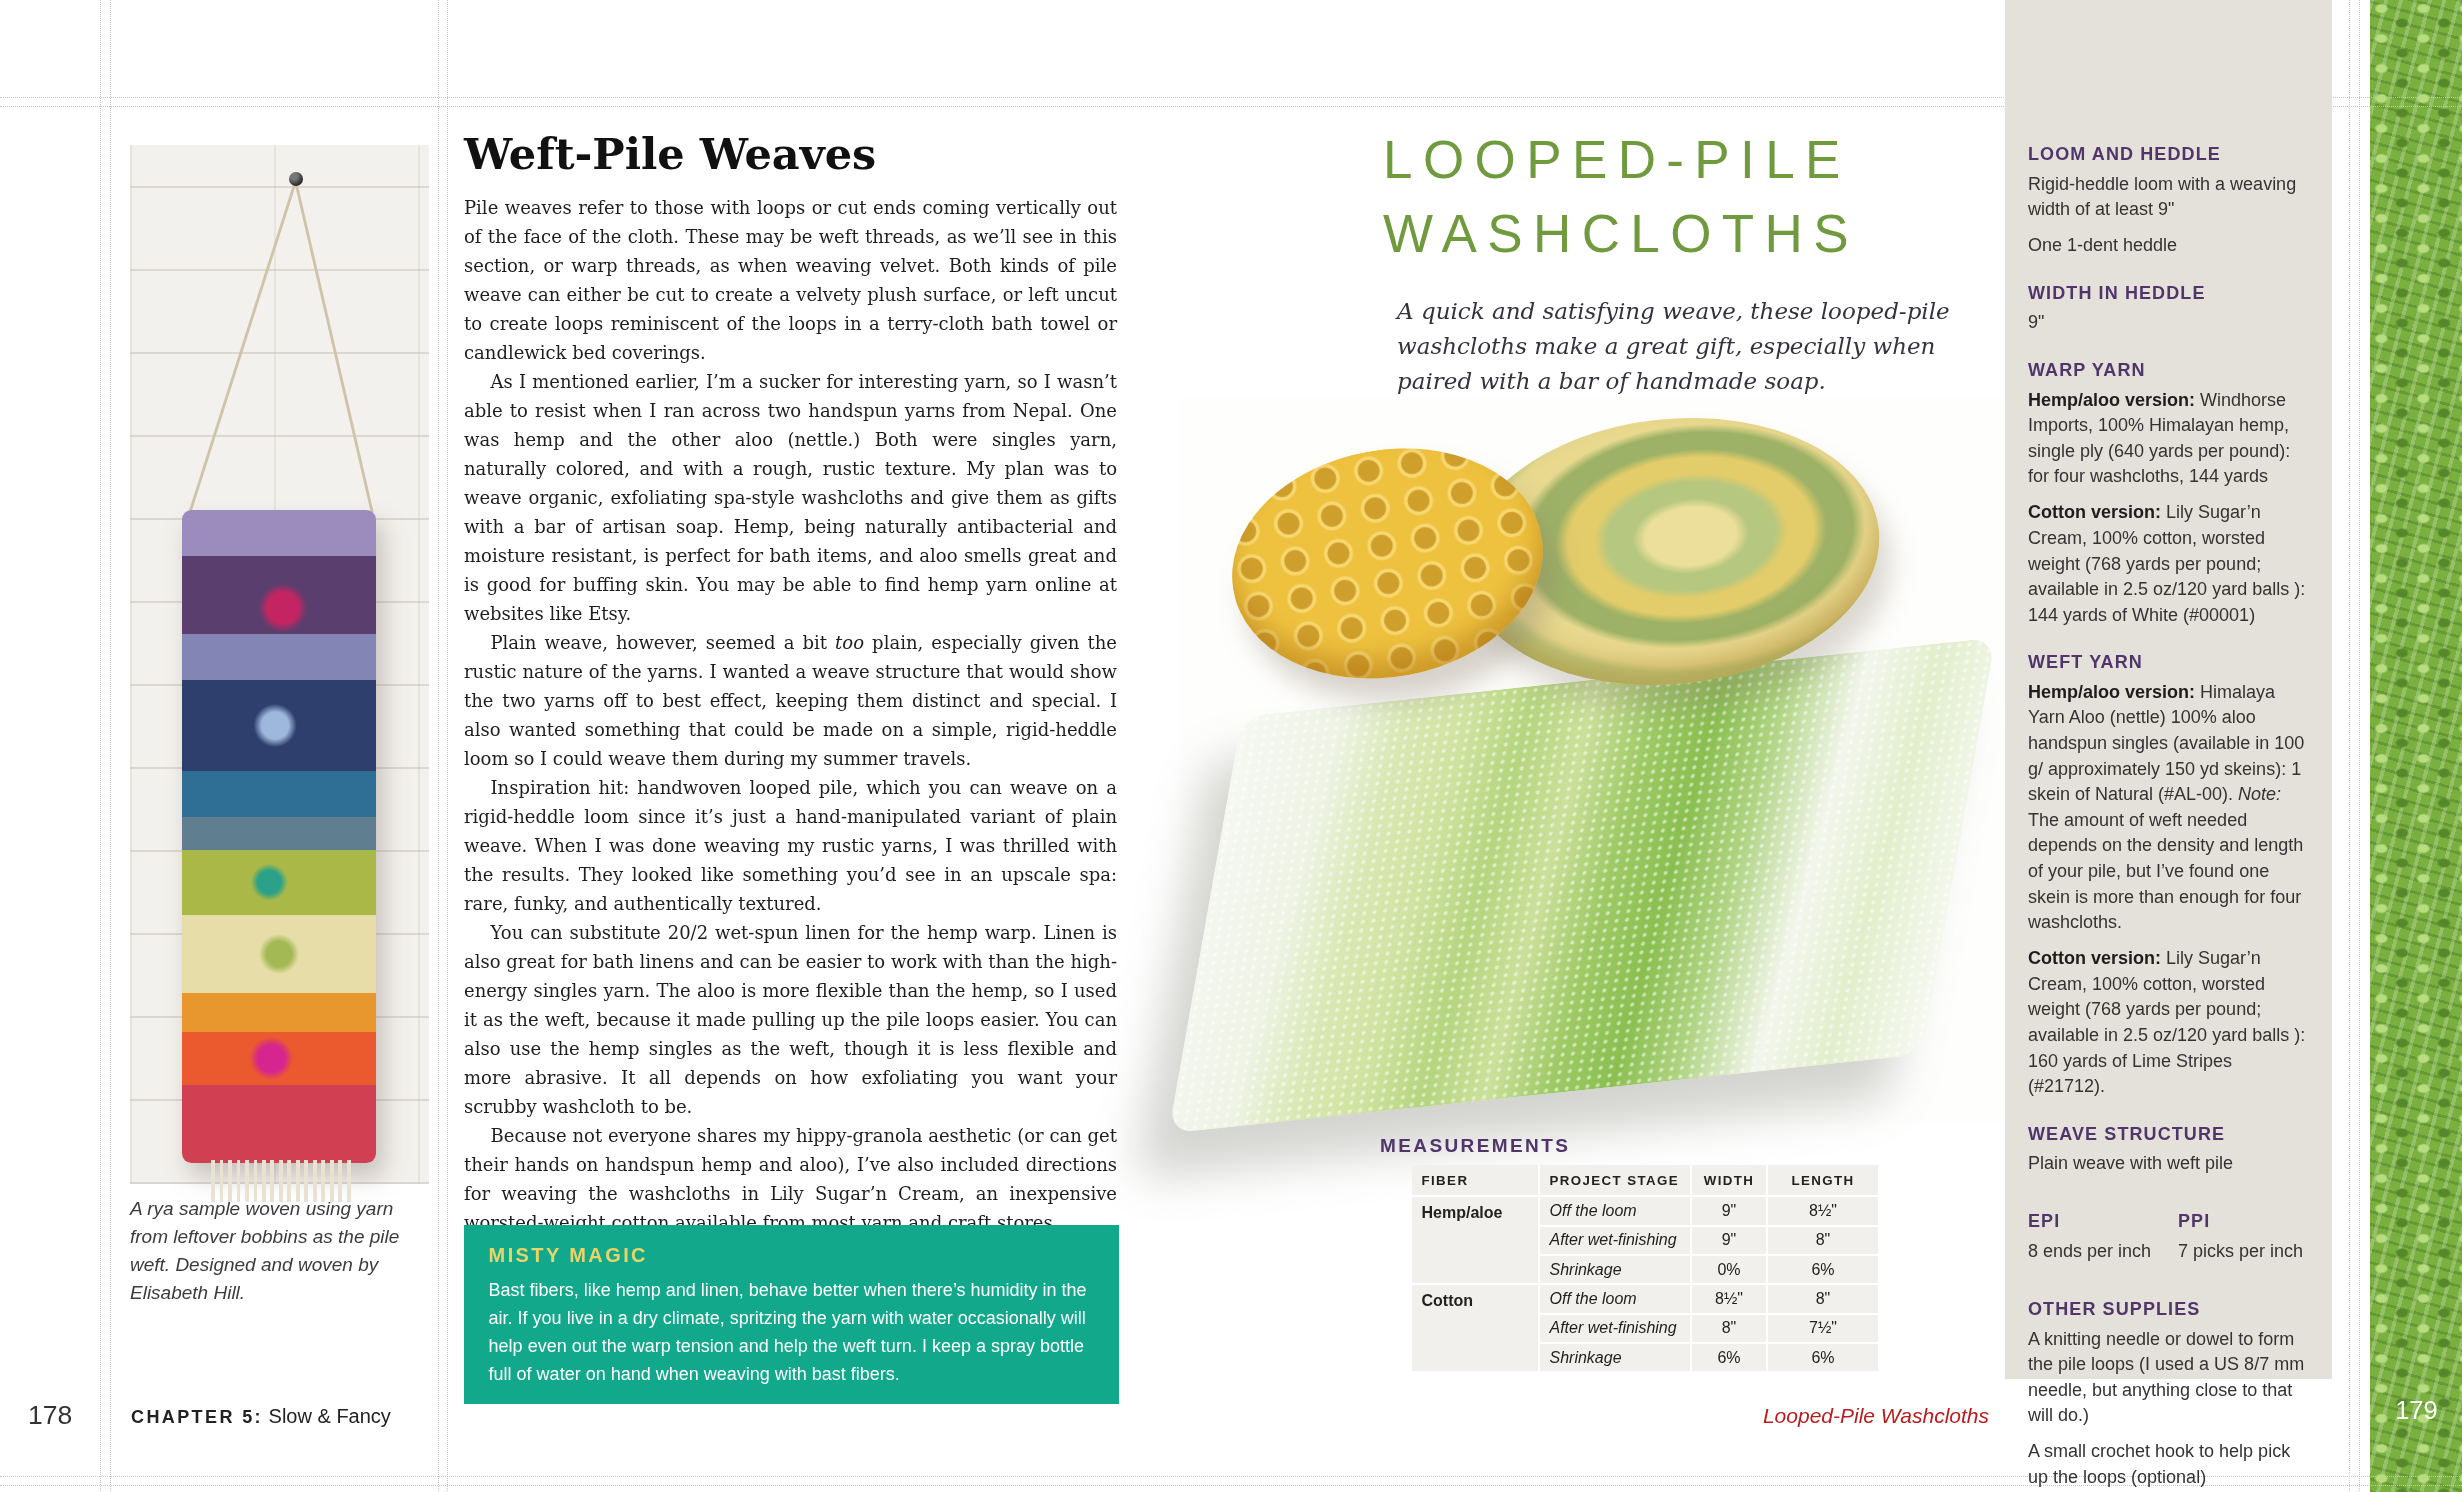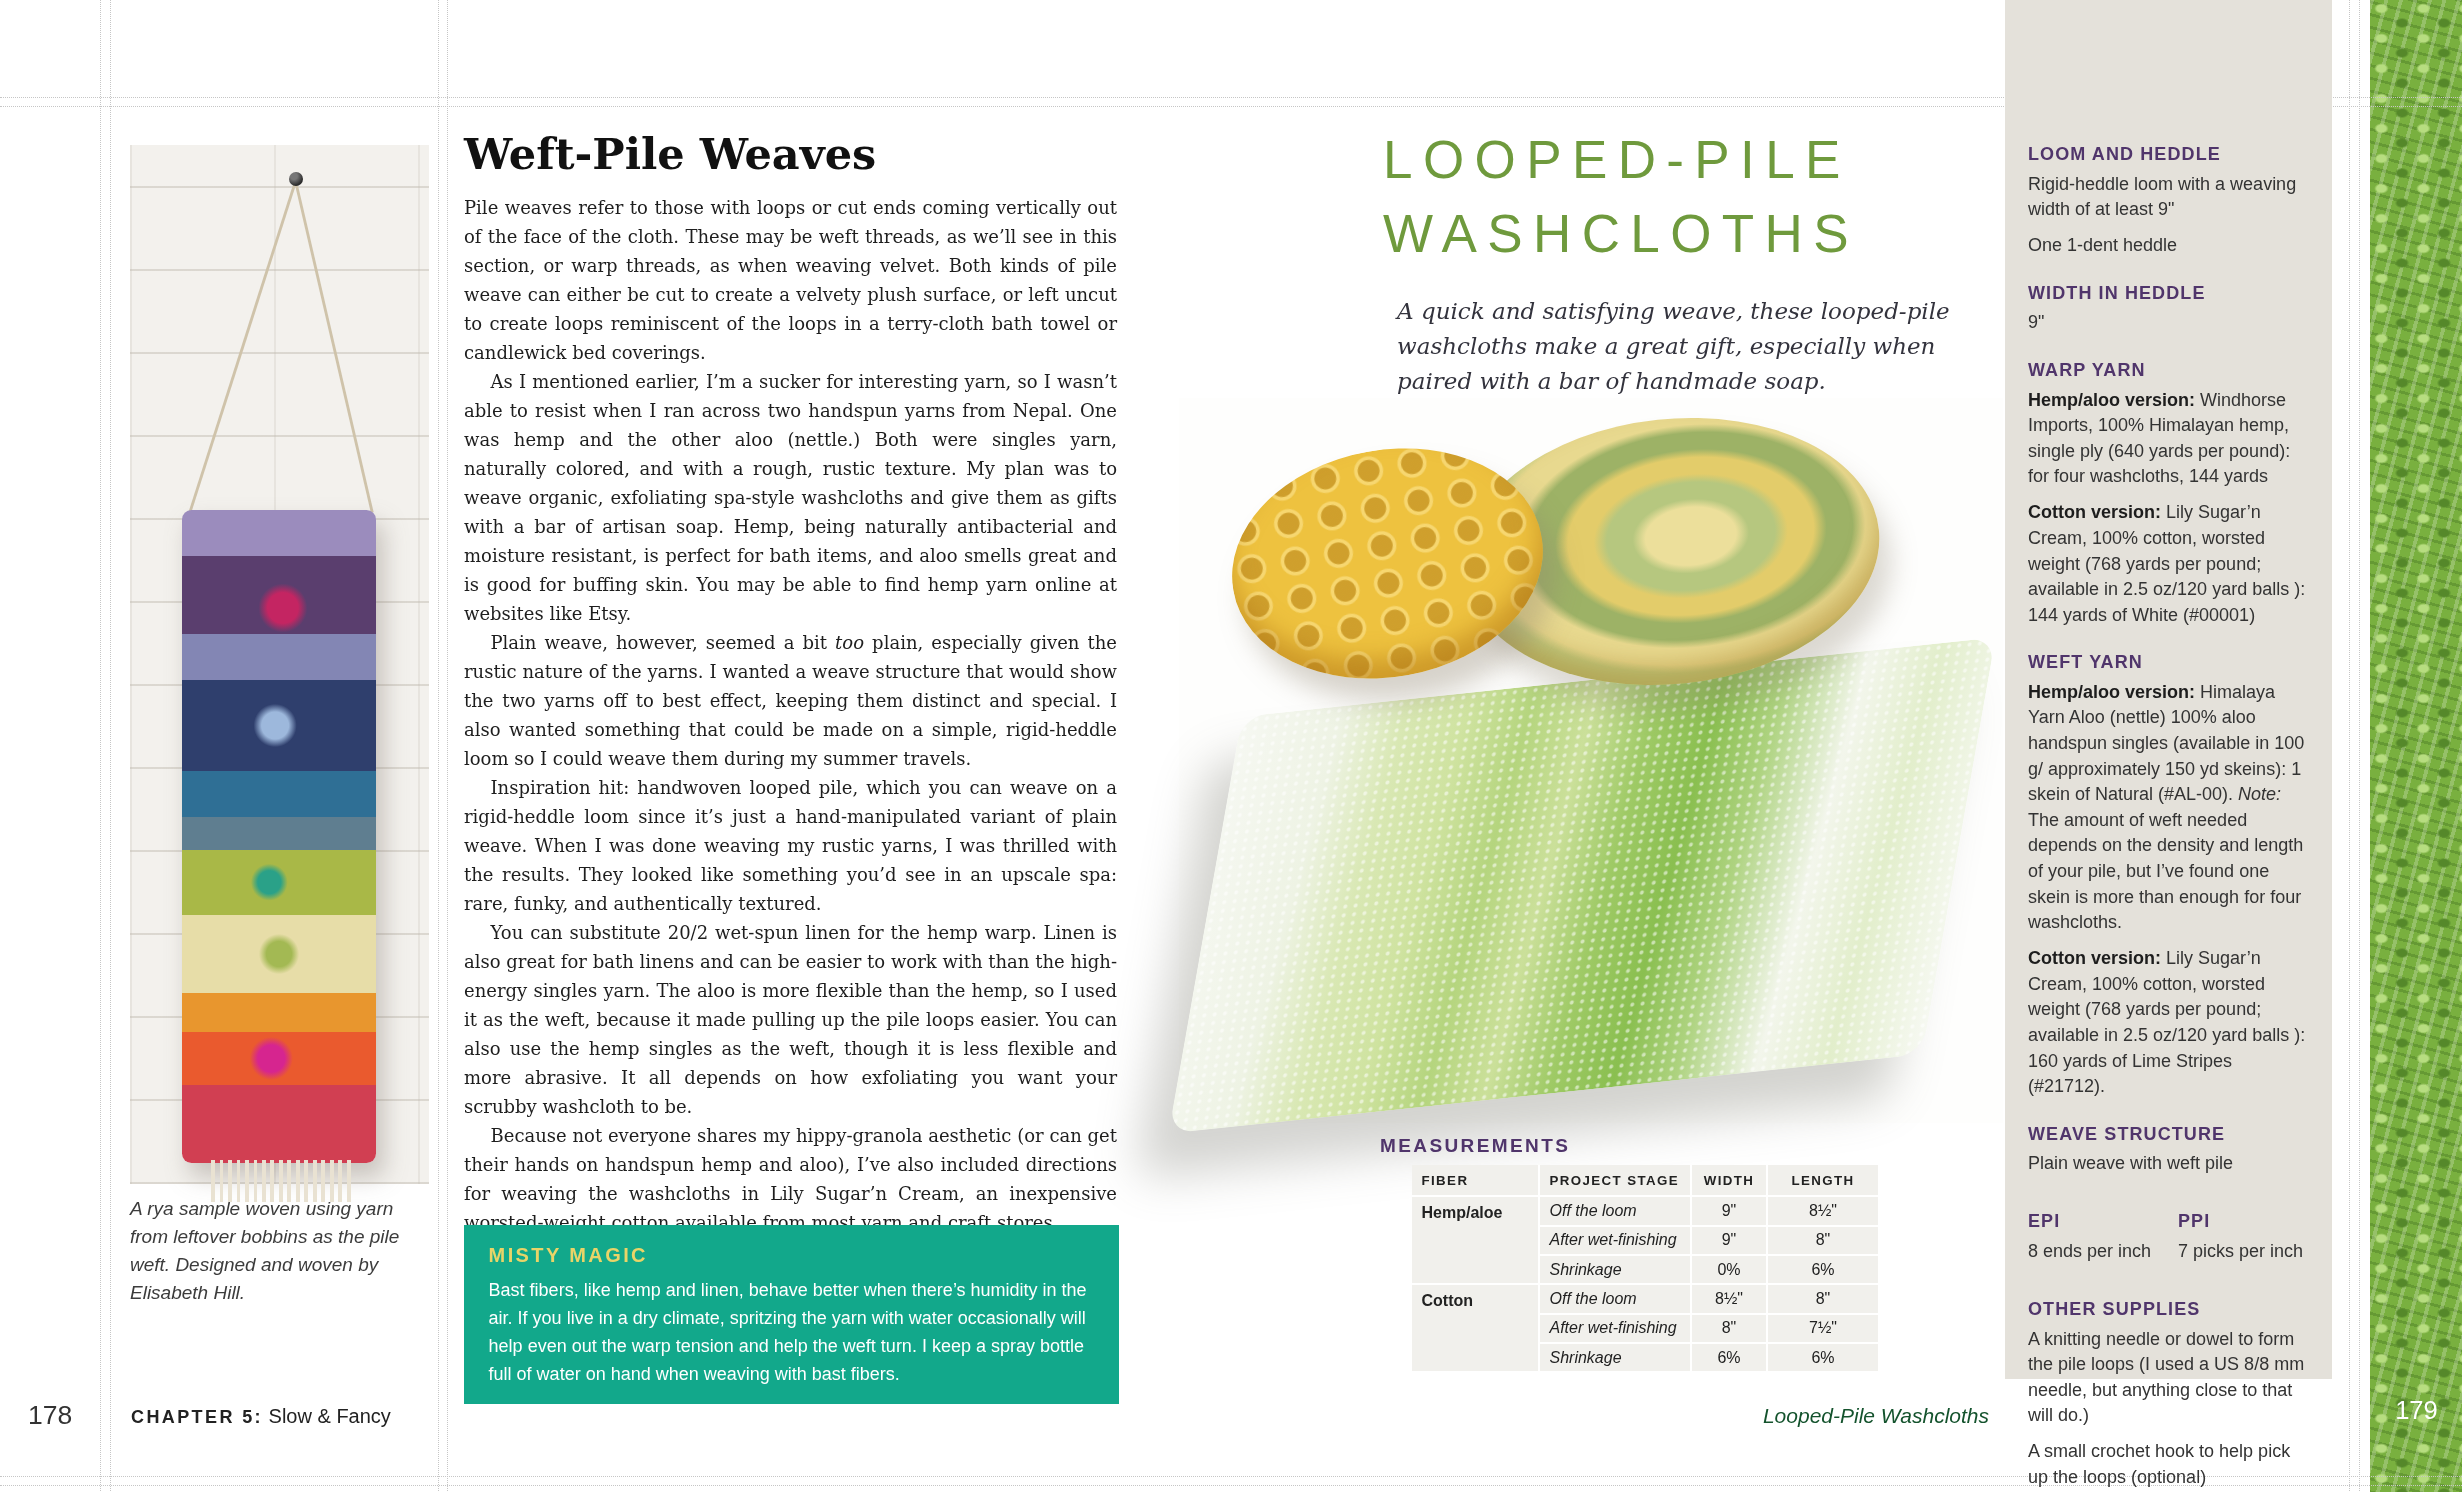--- a/index.html
+++ b/index.html
@@ -101,21 +101,21 @@
     font-family:"Liberation Sans",sans-serif;color:#222;}
   .meas th{font-size:13.3px;letter-spacing:1.4px;text-align:left;padding:7.6px 9.5px;font-weight:bold;}
   .meas th.c{text-align:center;}
   .meas td{font-size:16px;padding:4.7px 9.5px;}
   .meas td.fiber{font-weight:bold;vertical-align:top;width:107px;padding-top:6.6px;}
   .meas td.stage{font-style:italic;width:131px;}
   .meas td.val{text-align:center;}
   .meas td.w{width:55px;} .meas td.l{width:91px;}
 
   .running-right{position:absolute;left:1515px;top:1404px;width:474px;z-index:3;
-    text-align:right;font-style:italic;font-size:21px;color:#14532d;}
+    text-align:right;font-style:italic;font-size:21px;color:#b91c1c;}
 
   
   .sidebar{position:absolute;left:2005px;top:0;width:327px;height:1379px;z-index:4;
     box-sizing:border-box;background:#e4e1da;padding:144px 19px 0 23px;
     font-size:18px;color:#333;}
   .sidebar h3{margin:24px 0 6.6px 0;font-size:18px;letter-spacing:1.1px;color:#50356b;font-weight:bold;}
   .sidebar h3.first{margin-top:0;}
   .sidebar p{margin:0 0 10.4px 0;line-height:25.6px;}
   .sidebar b{color:#1d1d1d;}
   .epi-row{display:flex;}
@@ -261,21 +261,21 @@
         <h3>EPI</h3>
         <p>8 ends per inch</p>
       </div>
       <div class="ppi-col">
         <h3>PPI</h3>
         <p>7 picks per inch</p>
       </div>
     </div>
 
     <h3>OTHER SUPPLIES</h3>
-    <p>A knitting needle or dowel to form the pile loops (I used a US 8/8 mm needle, but anything close to that will do.)</p>
+    <p>A knitting needle or dowel to form the pile loops (I used a US 8/7 mm needle, but anything close to that will do.)</p>
     <p>A small crochet hook to help pick up the loops (optional)</p>
   </aside>
 
   <div class="knit-strip"></div>
   <div class="pn-right">179</div>
   <div class="running-right">Looped-Pile Washcloths</div>
 
 </div>
 
 

